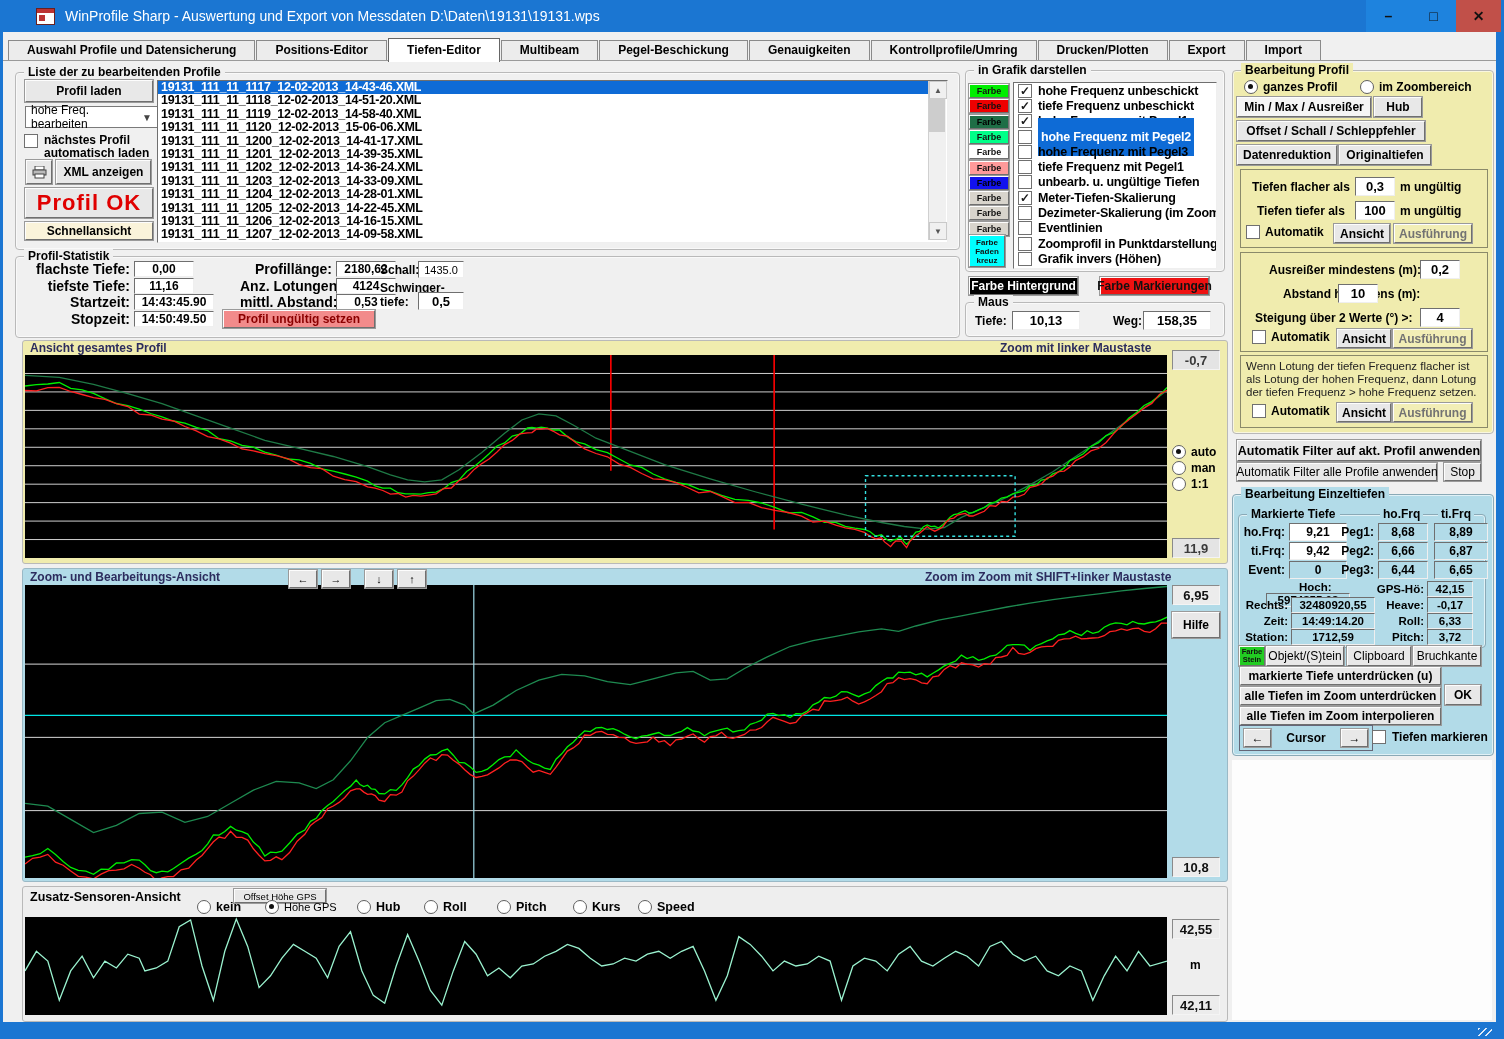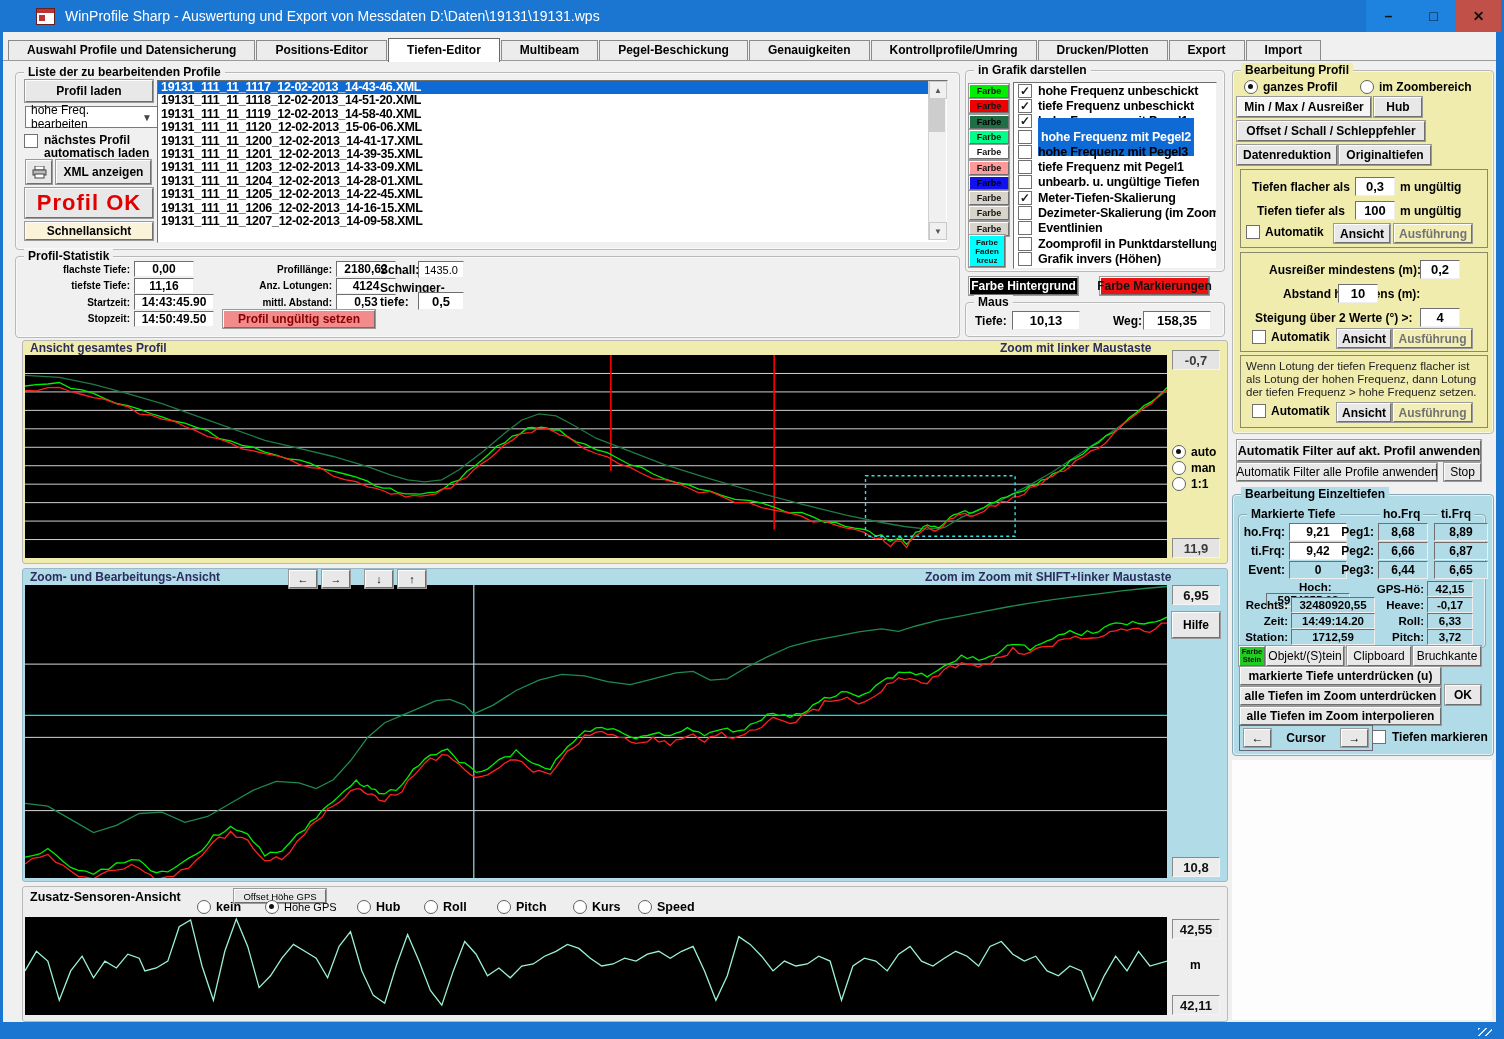--- a/index.html
+++ b/index.html
@@ -65,21 +65,21 @@
   .chartblack{position:absolute;background:#000;}
   .chartsvg{position:absolute;}
   .navbtn{width:26px;height:16px;font-size:11px;}
   
   .ylw .grp-title{background:#f0ecae;}
   .blu .grp-title{background:#b2dbe8;}
   .olive{background:#f2eeb6;color:#737373;}
   .note{position:absolute;font-size:11.5px;font-weight:normal;line-height:13px;color:#222;}
   .rowflex{display:flex;align-items:center;}
   .minirow{display:flex;align-items:center;height:19px;}
-  .minirow .rl{font-weight:bold;font-size:10px;text-align:right;white-space:nowrap;}
+  .minirow .rl{font-weight:bold;font-size:14px;text-align:right;white-space:nowrap;}
   .minirow .rv{background:#fff;border:1px solid;border-color:#6f6f6f #efefef #efefef #6f6f6f;
                display:flex;align-items:center;justify-content:center;font-weight:bold;font-size:12px;height:16px;}
   .minirow .rv.flat{background:#b2dbe8;}
   .whitefill{position:absolute;background:#fdfdfd;}
 </style>
 </head>
 <body>
 
 <div class="screen">
 
@@ -132,20 +132,21 @@
   <div class="btn" style="left:56px;top:160px;width:93px;height:22px;">XML anzeigen</div>
   <div class="btn bigbtn-ok" style="left:25px;top:188px;width:126px;height:28px;">Profil OK</div>
   <div class="btn" style="left:25px;top:222px;width:126px;height:16px;background:#faf3da;font-size:12px;">Schnellansicht</div>
   <div class="listbox" style="left:157px;top:80px;width:789px;height:161px;" id="filelist">
       <div class="filerow sel">19131_111_11_1117_12-02-2013_14-43-46.XML</div>
       <div class="filerow">19131_111_11_1118_12-02-2013_14-51-20.XML</div>
       <div class="filerow">19131_111_11_1119_12-02-2013_14-58-40.XML</div>
       <div class="filerow">19131_111_11_1120_12-02-2013_15-06-06.XML</div>
       <div class="filerow">19131_111_11_1200_12-02-2013_14-41-17.XML</div>
       <div class="filerow">19131_111_11_1201_12-02-2013_14-39-35.XML</div>
+      <div class="filerow">19131_111_11_1202_12-02-2013_14-36-24.XML</div>
       <div class="filerow">19131_111_11_1203_12-02-2013_14-33-09.XML</div>
       <div class="filerow">19131_111_11_1204_12-02-2013_14-28-01.XML</div>
       <div class="filerow">19131_111_11_1205_12-02-2013_14-22-45.XML</div>
       <div class="filerow">19131_111_11_1206_12-02-2013_14-16-15.XML</div>
       <div class="filerow">19131_111_11_1207_12-02-2013_14-09-58.XML</div>
     </div>
   <div class="scroll" style="left:928px;top:81px;height:159px;">
     <div class="arr" style="top:0;">▲</div>
     <div class="thumb" style="top:17px;"></div>
     <div class="arr" style="bottom:0;">▼</div>

